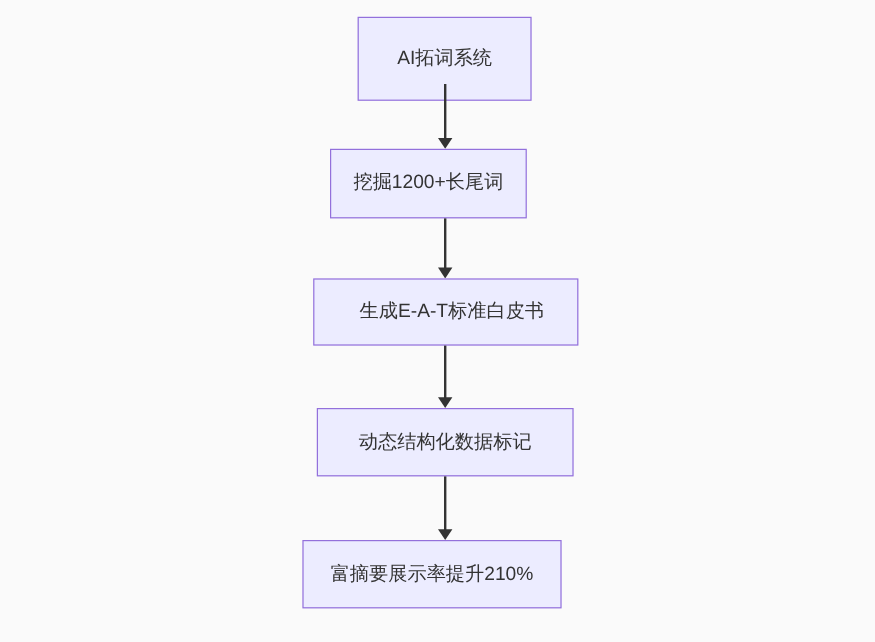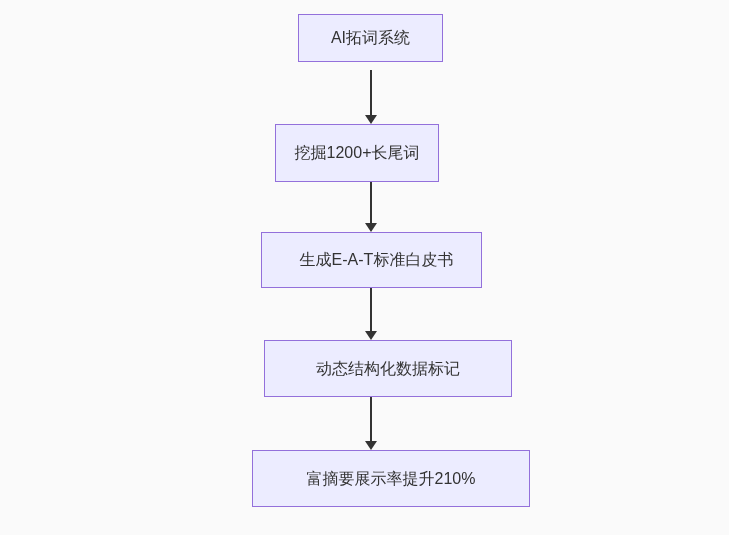--- a/index.html
+++ b/index.html
@@ -21,25 +21,25 @@
     background: var(--node-fill, #ececff);
     border: 1px solid var(--node-border, #9370db);
     color: var(--node-text, #333333);
     display: flex;
     align-items: center;
     justify-content: center;
     font-size: 16px;
     text-align: center;
     line-height: 1.2;
   }
-  .n1 { left: 298px; top: 14px;  width: 145px; height: 48px; }
+  .n1 { left: 298px; top: 14px;  width: 145px; height: 70px; }
   .n2 { left: 275px; top: 124px; width: 164px; height: 58px; }
   .n3 { left: 261px; top: 232px; width: 221px; height: 56px; padding-left: 10px; }
-  .n4 { left: 264px; top: 340px; width: 248px; height: 57px; }
-  .n5 { left: 252px; top: 450px; width: 278px; height: 57px; }
+  .n4 { left: 264px; top: 340px; width: 214px; height: 57px; }
+  .n5 { left: 252px; top: 450px; width: 216px; height: 57px; }
 
   .arrow {
     position: absolute;
     left: 364px;
     width: 13px;
   }
   .a1 { top: 70px;  height: 54px; }
   .a2 { top: 182px; height: 50px; }
   .a3 { top: 288px; height: 52px; }
   .a4 { top: 397px; height: 53px; }

